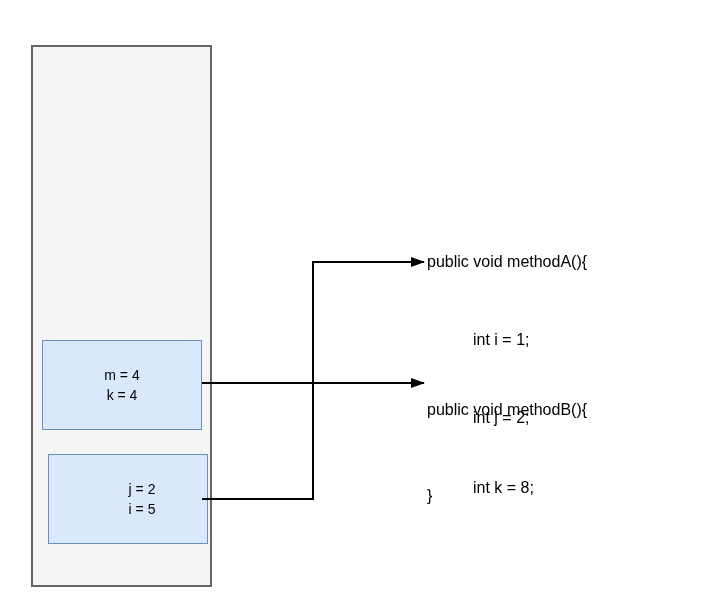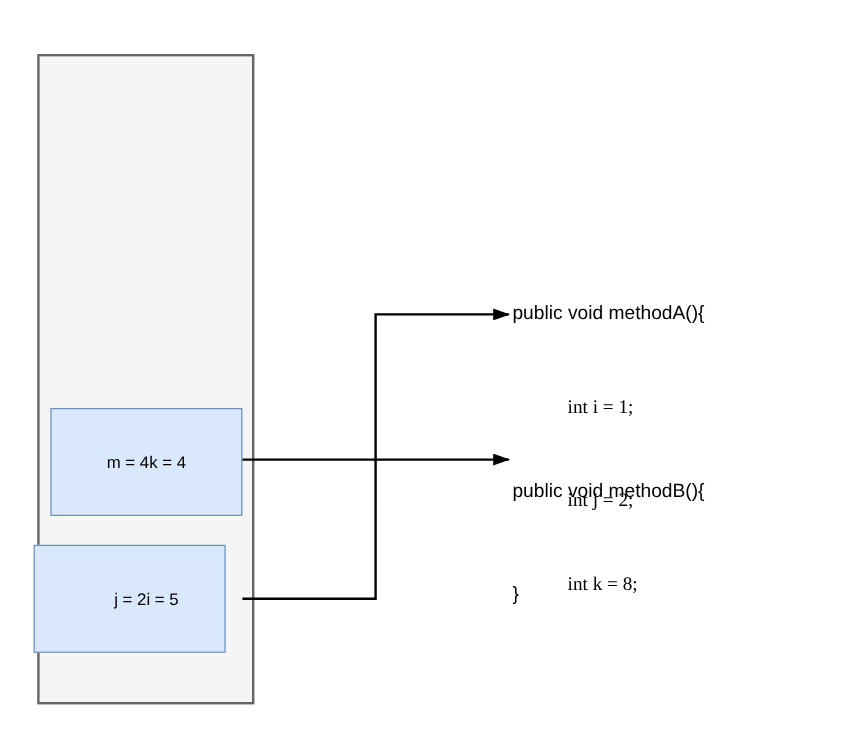--- a/index.html
+++ b/index.html
@@ -31,30 +31,30 @@
     background:var(--stack-fill);
     border:2px solid var(--stack-border);
   }
   
   .frame{
     position:absolute;
     width:160px; height:90px;
     background:var(--frame-fill);
     border:1.5px solid var(--frame-border);
     display:flex;
-    flex-direction:row;
+    flex-direction:column;
     align-items:center;
     justify-content:center;
     font-size:14px;
     line-height:20px;
     color:var(--text-color);
     text-align:center;
   }
   .frame-top{ left:42px; top:340px; }
-  .frame-bottom{ left:28px; top:454px;padding-left:28px; }
+  .frame-bottom{ left:48px; top:454px;padding-left:28px; }
   
   .arrows{
     position:absolute;
     left:0; top:0;
     width:707px; height:611px;
     pointer-events:none;
   }
   .arrow-line{
     fill:none;
     stroke:var(--arrow-color);
@@ -67,21 +67,21 @@
   
   .code{
     position:absolute;
     font-size:16px;
     line-height:26px;
     color:var(--text-color);
     white-space:pre;
   }
   .code-a{ left:427px; top:197px; }
   .code-b{ left:427px; top:345px; }
-  .code .indent{ padding-left:46px;font-family:Liberation Serif, serif; }
+  .code .indent{ padding-left:46px; }
 </style>
 </head>
 <body>
 
 <div class="canvas">
 
   <div class="stack-rect"></div>
 
   <div class="frame frame-top">
     <span>m = 4</span>

